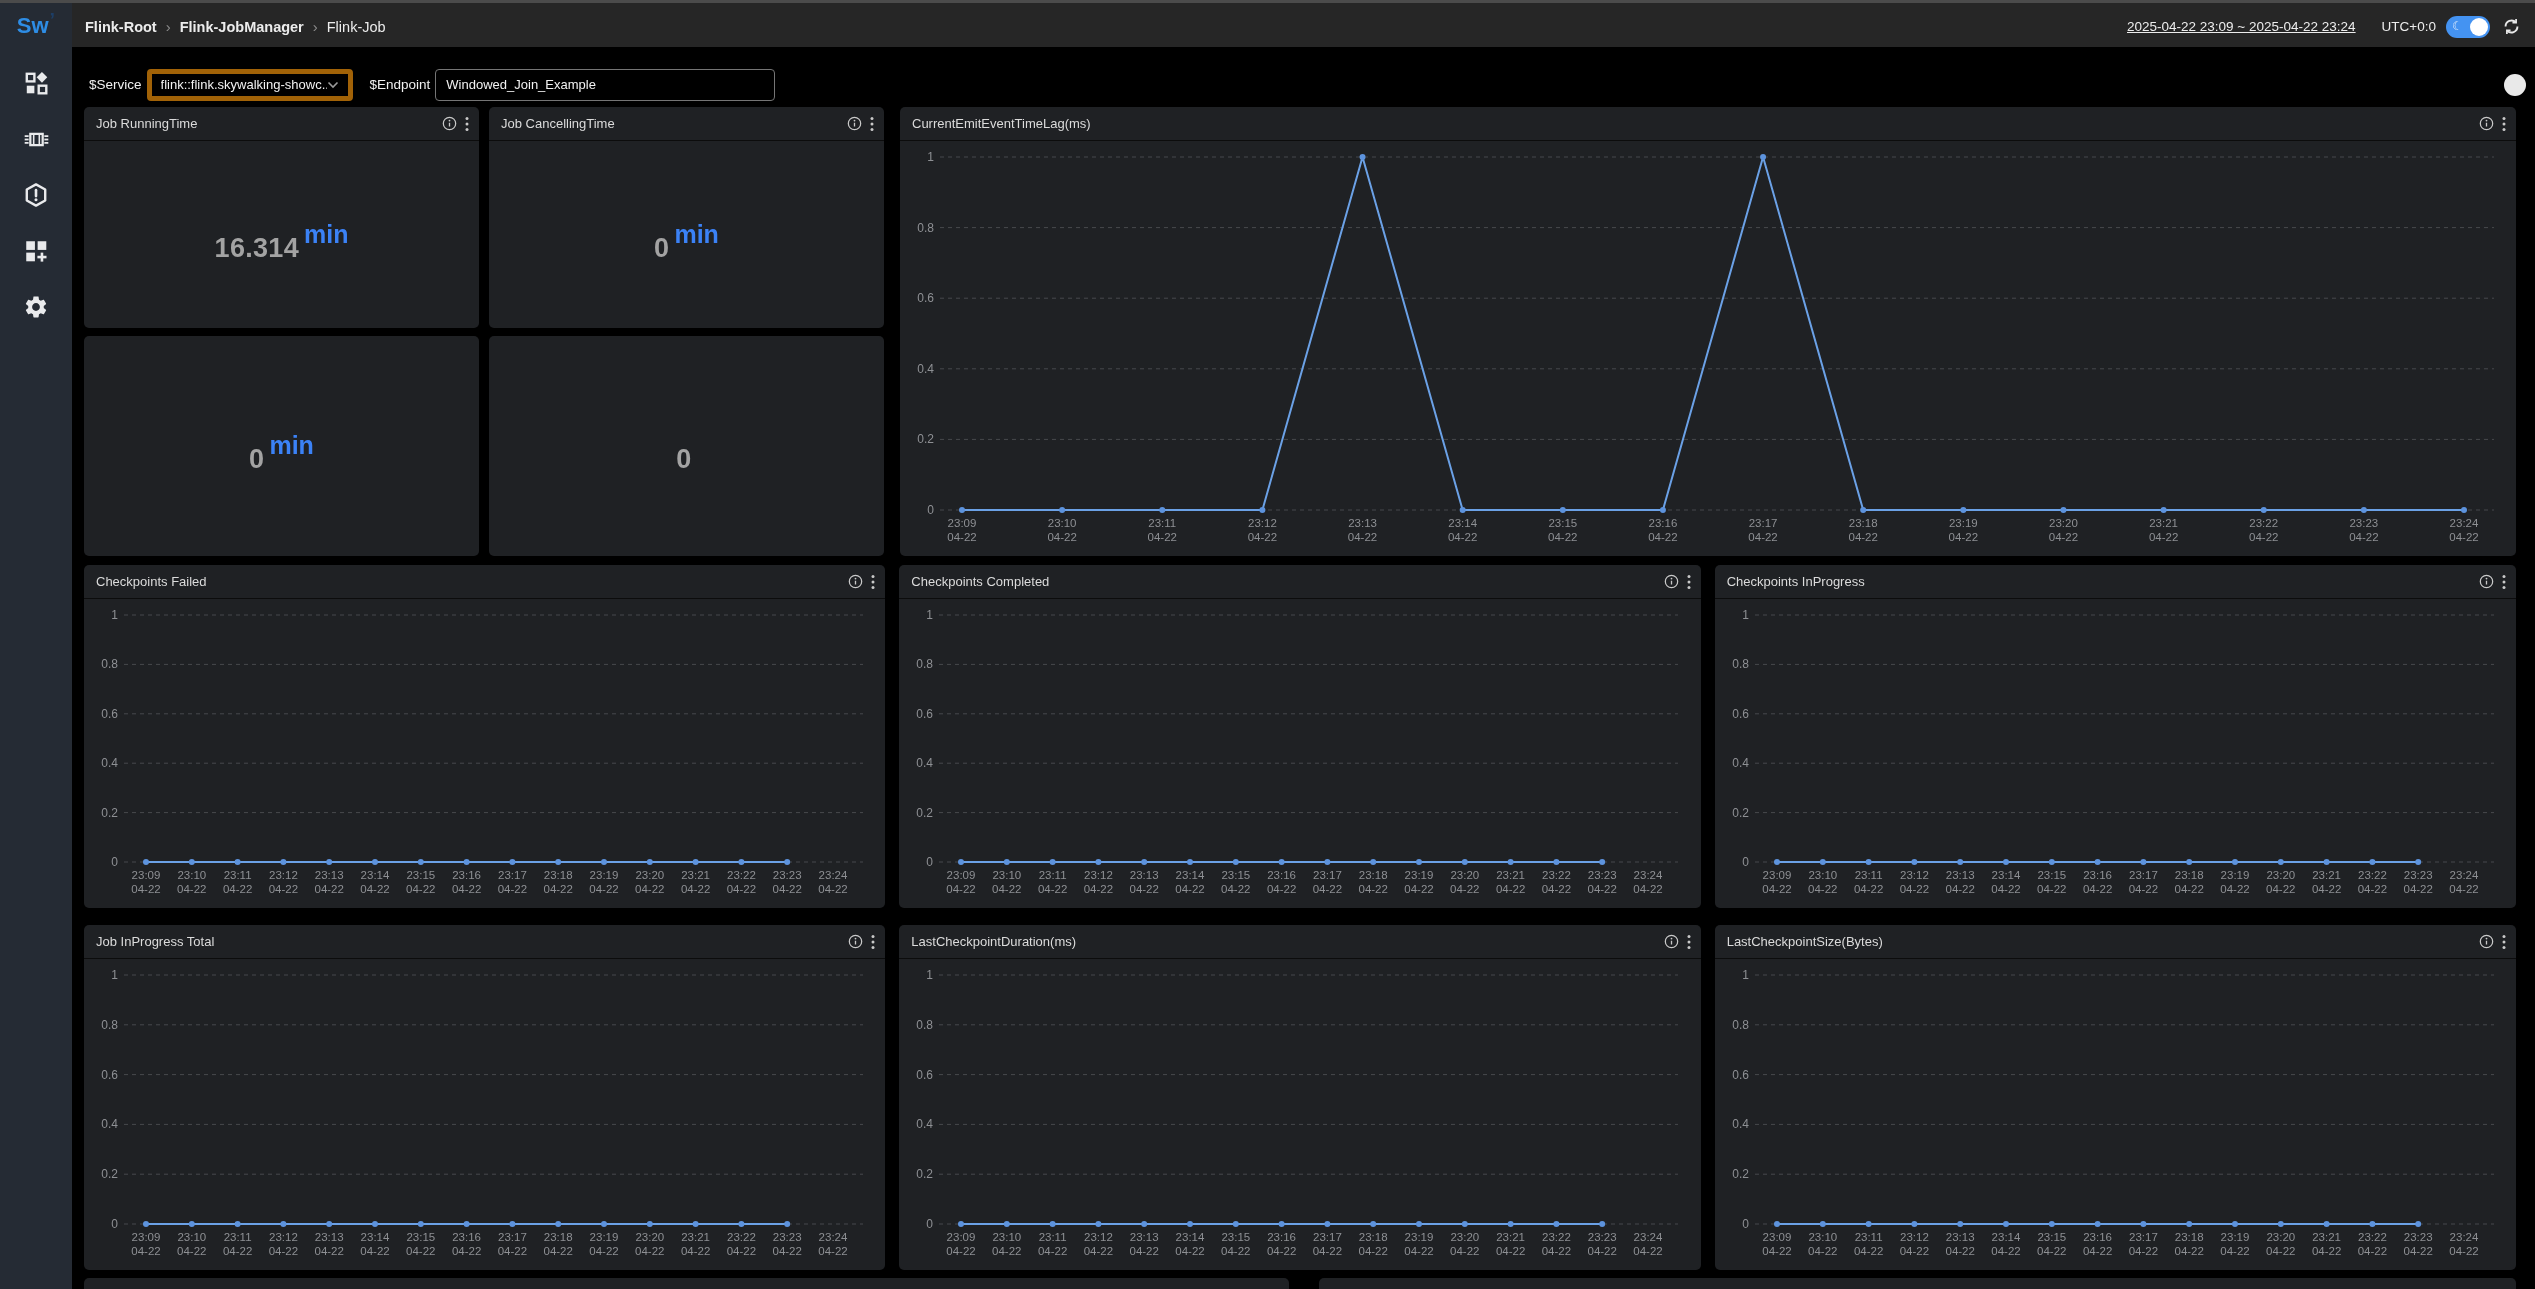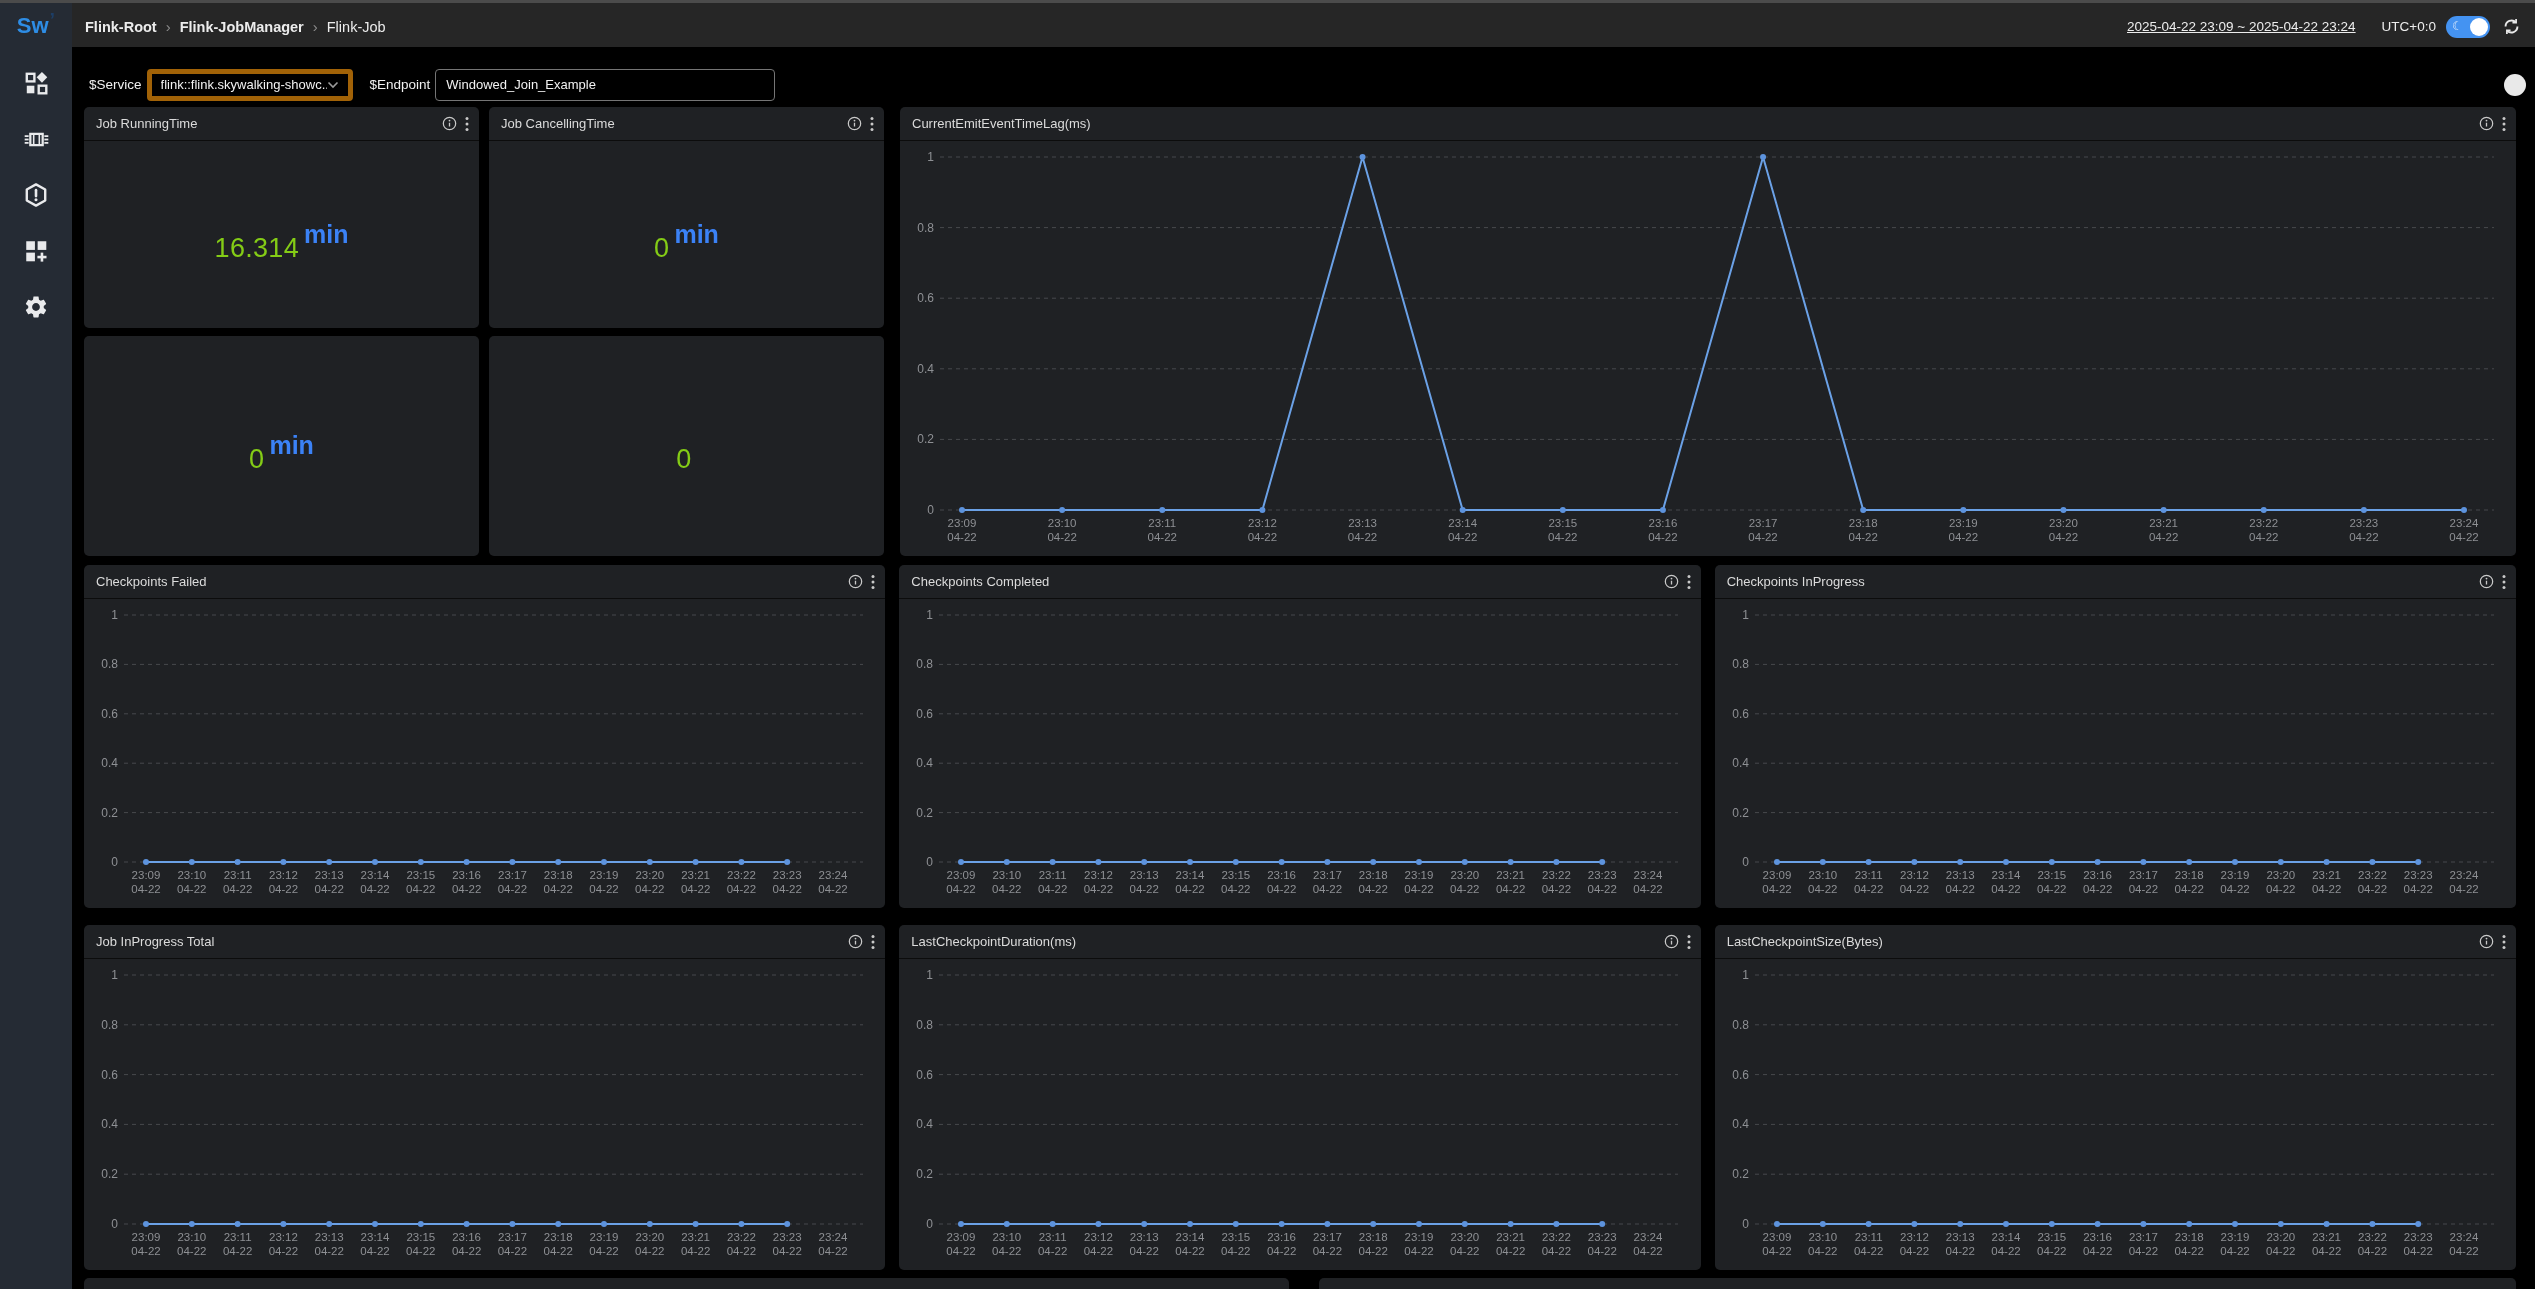--- a/index.html
+++ b/index.html
@@ -55,21 +55,21 @@
   .row4 { margin-top:8px; height:12px; display:grid; grid-template-columns:1205px 1fr; column-gap:30px; }
 
   .panel { background:#1f2124; border-radius:5px; display:flex; flex-direction:column; overflow:hidden; }
   .panel-header { height:34px; flex:none; display:flex; align-items:center; padding:0 10px 0 12px;
                   border-bottom:1px solid #0c0c0c; }
   .panel-title { color:#dbdbdb; font-size:13px; flex:1; white-space:nowrap; }
   .panel-icons { display:flex; align-items:center; }
   .icon-btn { display:flex; align-items:center; justify-content:center; cursor:pointer; margin-left:8px; }
 
   .card-body { flex:1; display:flex; align-items:center; justify-content:center; }
-  .card-value { color:#84cc16; font-size:27px; font-weight:normal; letter-spacing:0.3px;margin-top:28px; }
+  .card-value { color:#a3a3a3; font-size:27px; font-weight:bold; letter-spacing:0.3px;margin-top:28px; }
   .card-unit  { color:#3b82f6; font-size:25px; font-weight:bold; margin-left:5px; }
 
   .chart-body { flex:1; position:relative; }
   .chart-body svg { position:absolute; left:0; top:0; }
 
   .stub { background:#1f2124; border-radius:5px 5px 0 0; height:100%; }
 </style>
 </head>
 <body>
 

